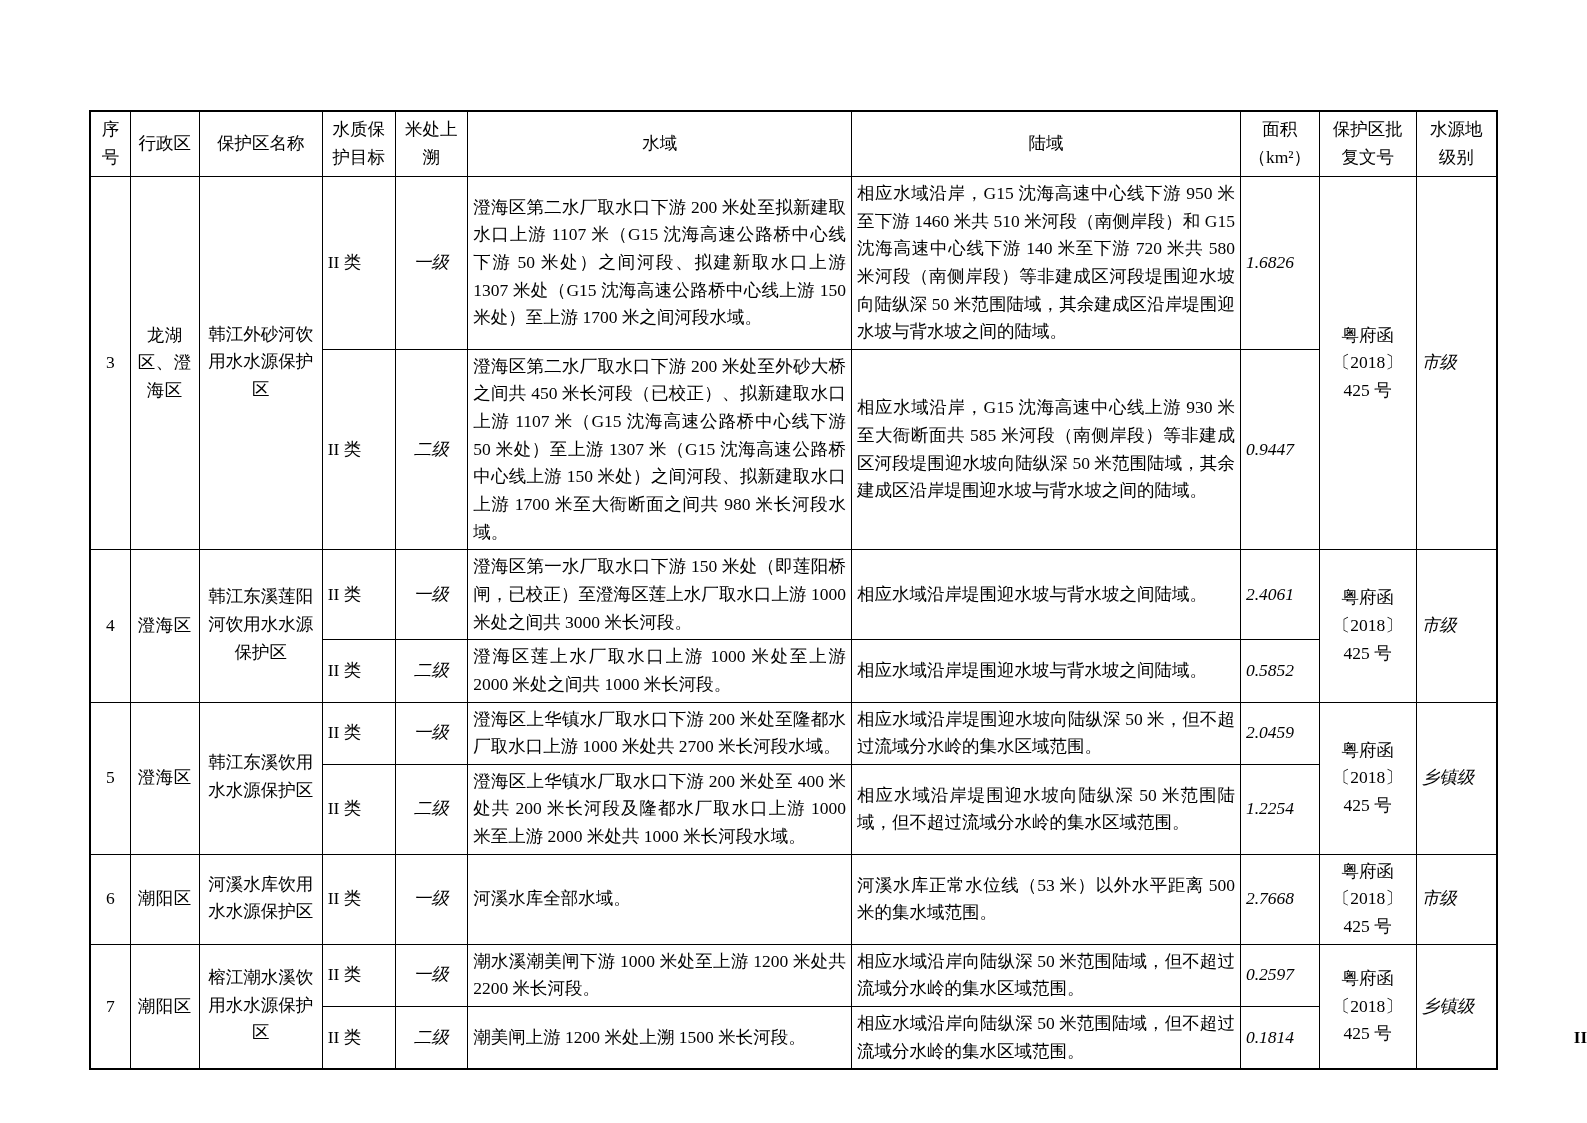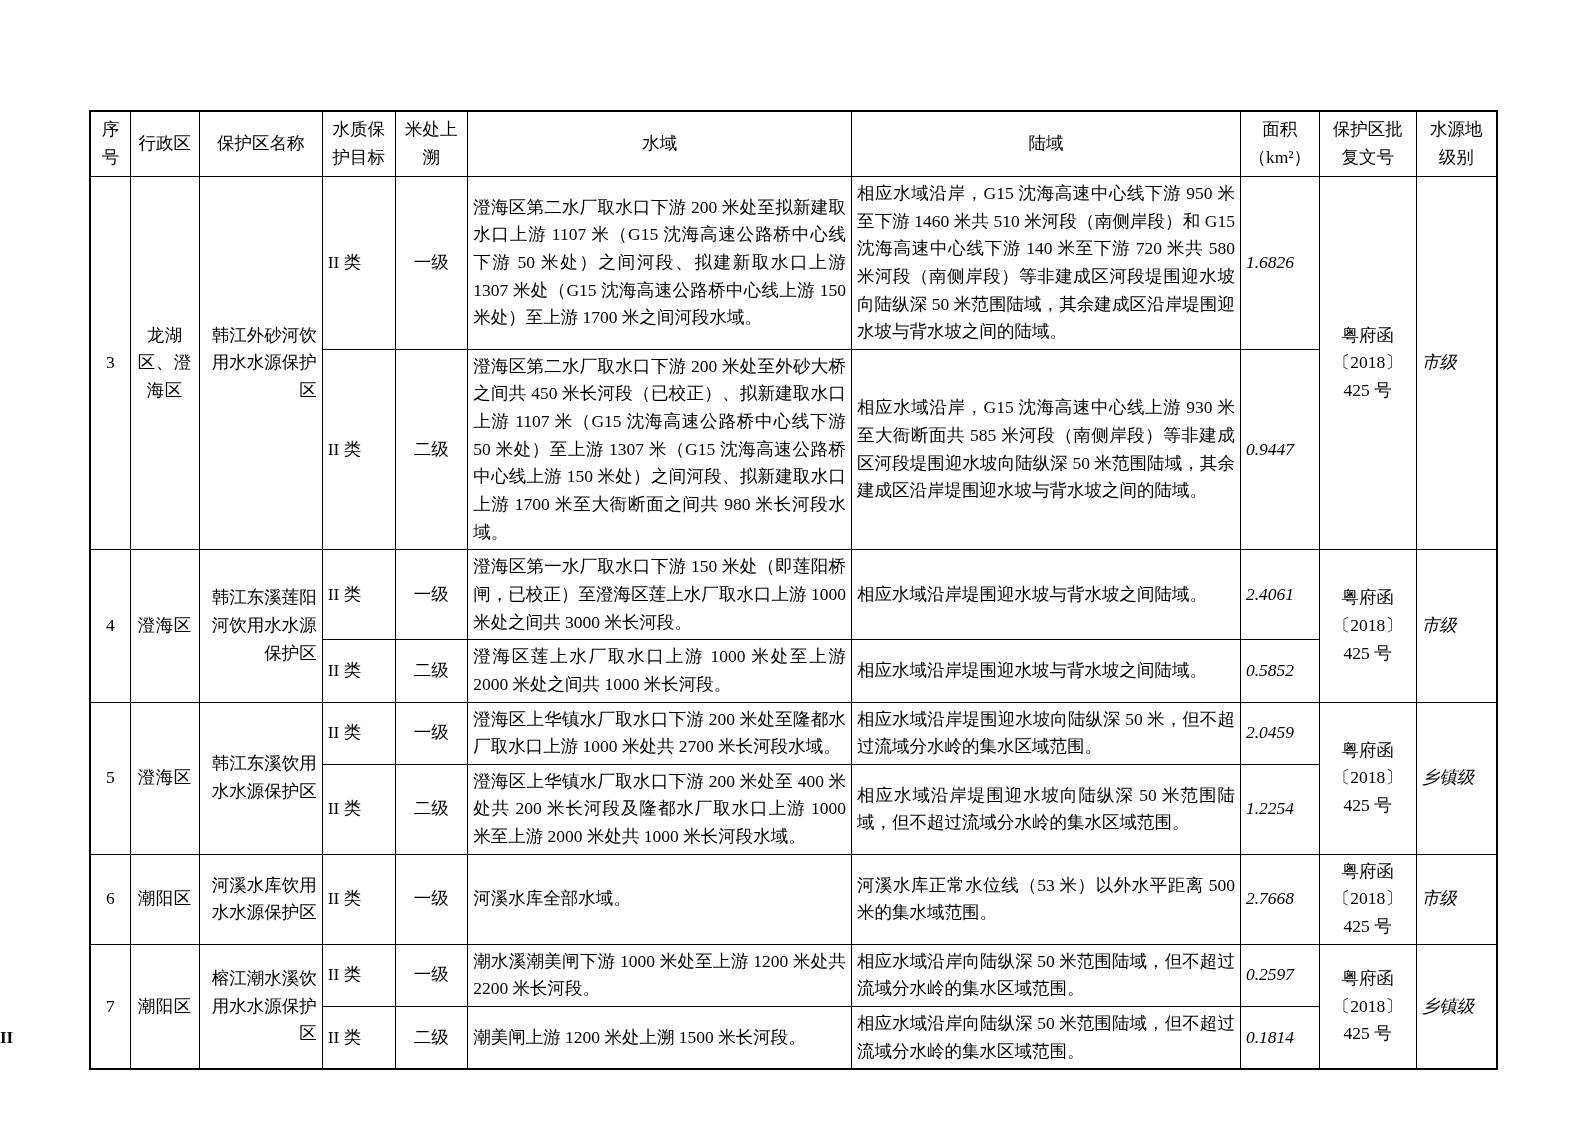--- a/index.html
+++ b/index.html
@@ -59,37 +59,37 @@
   .c-goal   { width: 72px;  text-align: center; }
   .c-level  { width: 72px;  text-align: center; }
   .c-water  { width: 380px; text-align: left; }
   .c-land   { width: 385px; text-align: left; }
   .c-area   { width: 78px;  text-align: center; }
   .c-doc    { width: 96px;  text-align: center; }
   .c-grade  { width: 80px;  text-align: center; }
 
   td.body-seq   { text-align: center; vertical-align: middle; }
   td.body-dist  { text-align: center; vertical-align: middle; letter-spacing: 0.5px; }
-  td.body-name  { text-align: right; vertical-align: middle; }
+  td.body-name  { text-align: center; vertical-align: middle; font-family: Liberation Mono, monospace; }
   td.body-goal  { vertical-align: middle; }
-  td.body-level { text-align: center; vertical-align: middle; }
+  td.body-level { text-align: center; vertical-align: middle; font-style: italic; }
   td.body-water { text-align: justify; text-justify: inter-ideograph; vertical-align: middle; }
   td.body-land  { text-align: justify; text-justify: inter-ideograph; vertical-align: middle; }
   td.body-area  { text-align: left; vertical-align: middle; font-style: italic; }
   td.body-doc   { text-align: center; vertical-align: middle; line-height: 1.7; }
   td.body-grade { text-align: left; vertical-align: middle; font-style: italic; }
 
   .roman { font-family: "Liberation Serif", serif; }
 
   .footer {
     position: absolute;
     left: 0;
     top: 1028px;
     width: 1587px;
-    text-align: left;
+    text-align: right;
     font-size: 17px;
     font-weight: bold;
     font-family: "Liberation Serif", serif;
   }
 </style>
 </head>
 <body>
 
 <div class="page">
 

